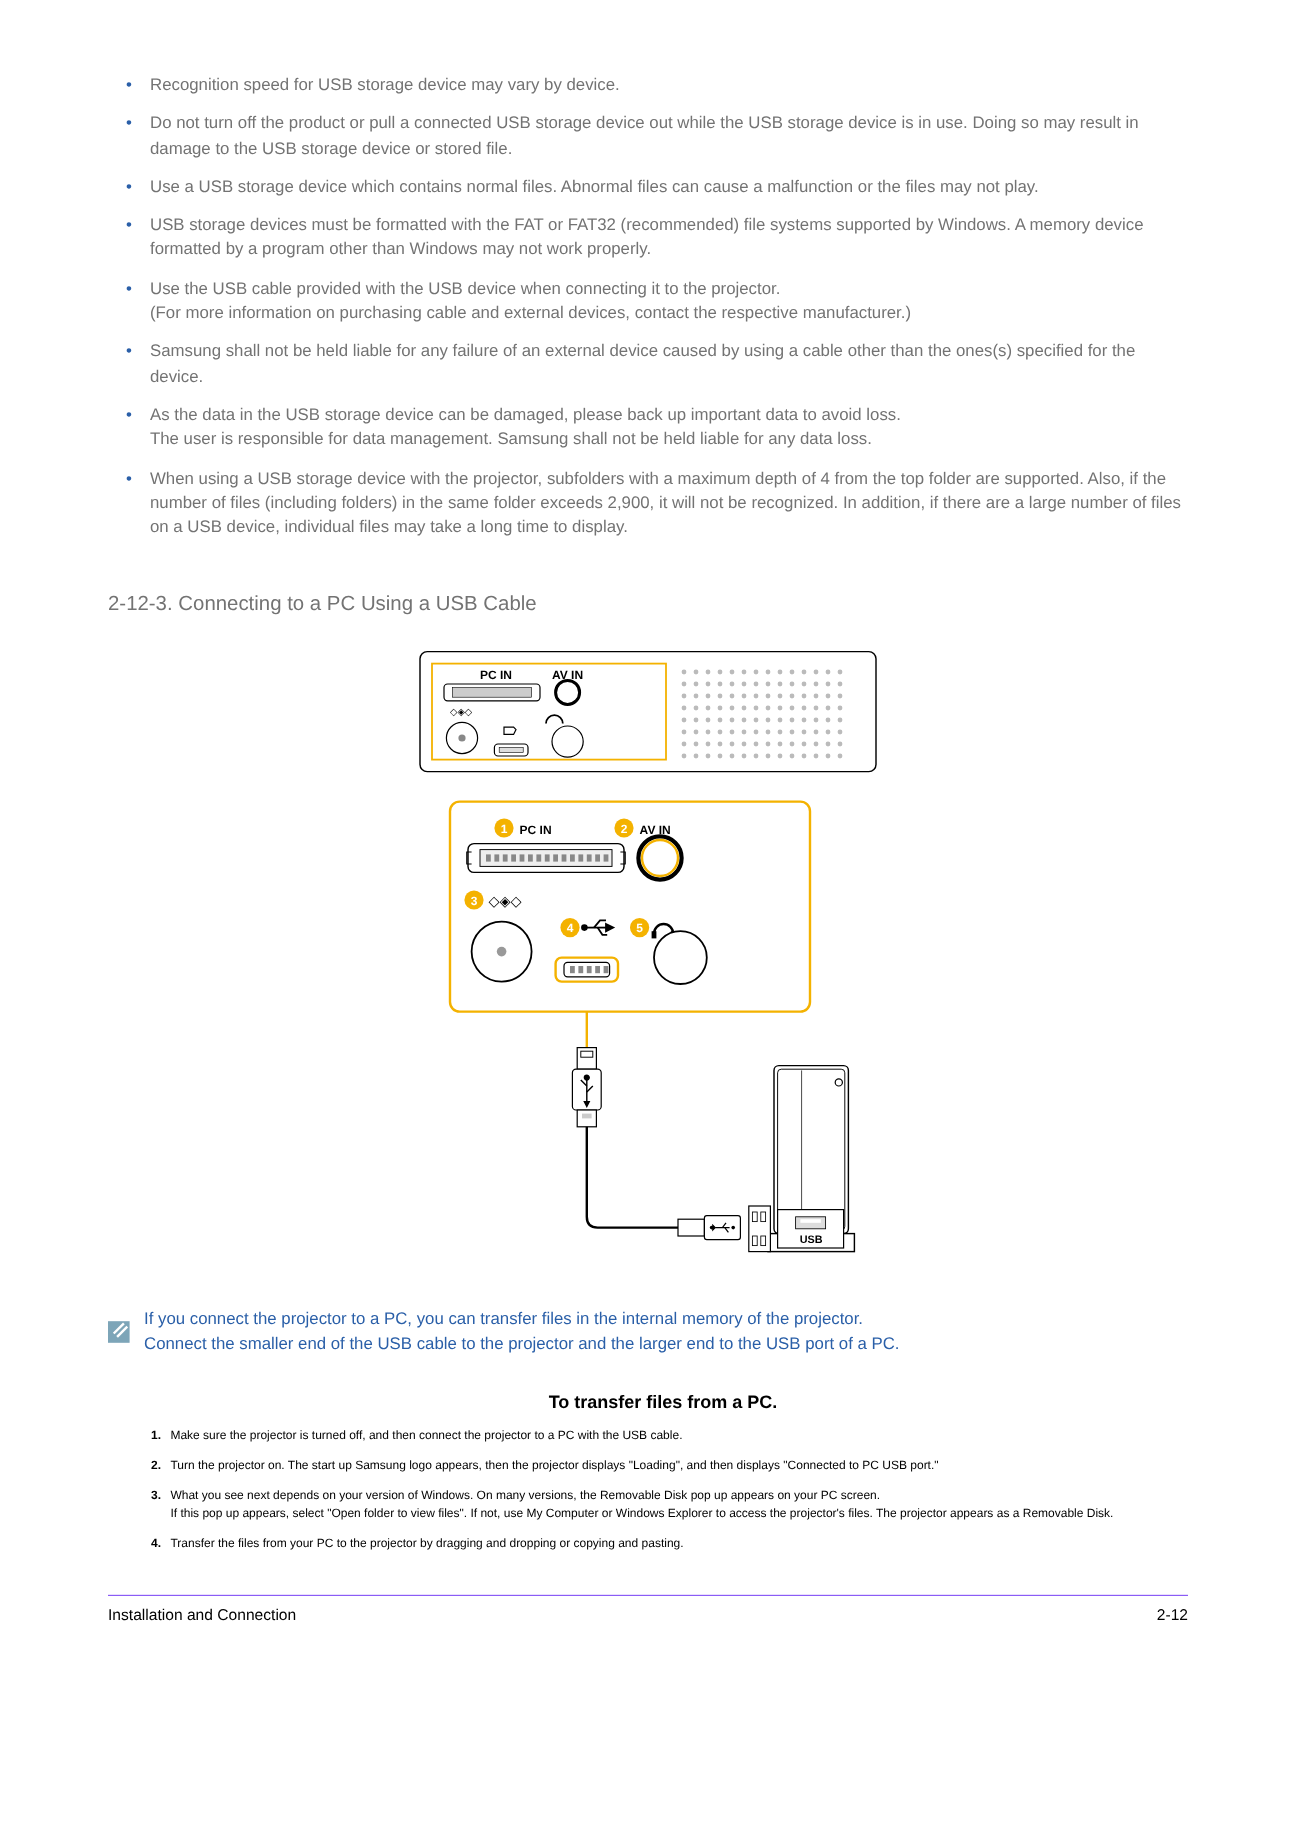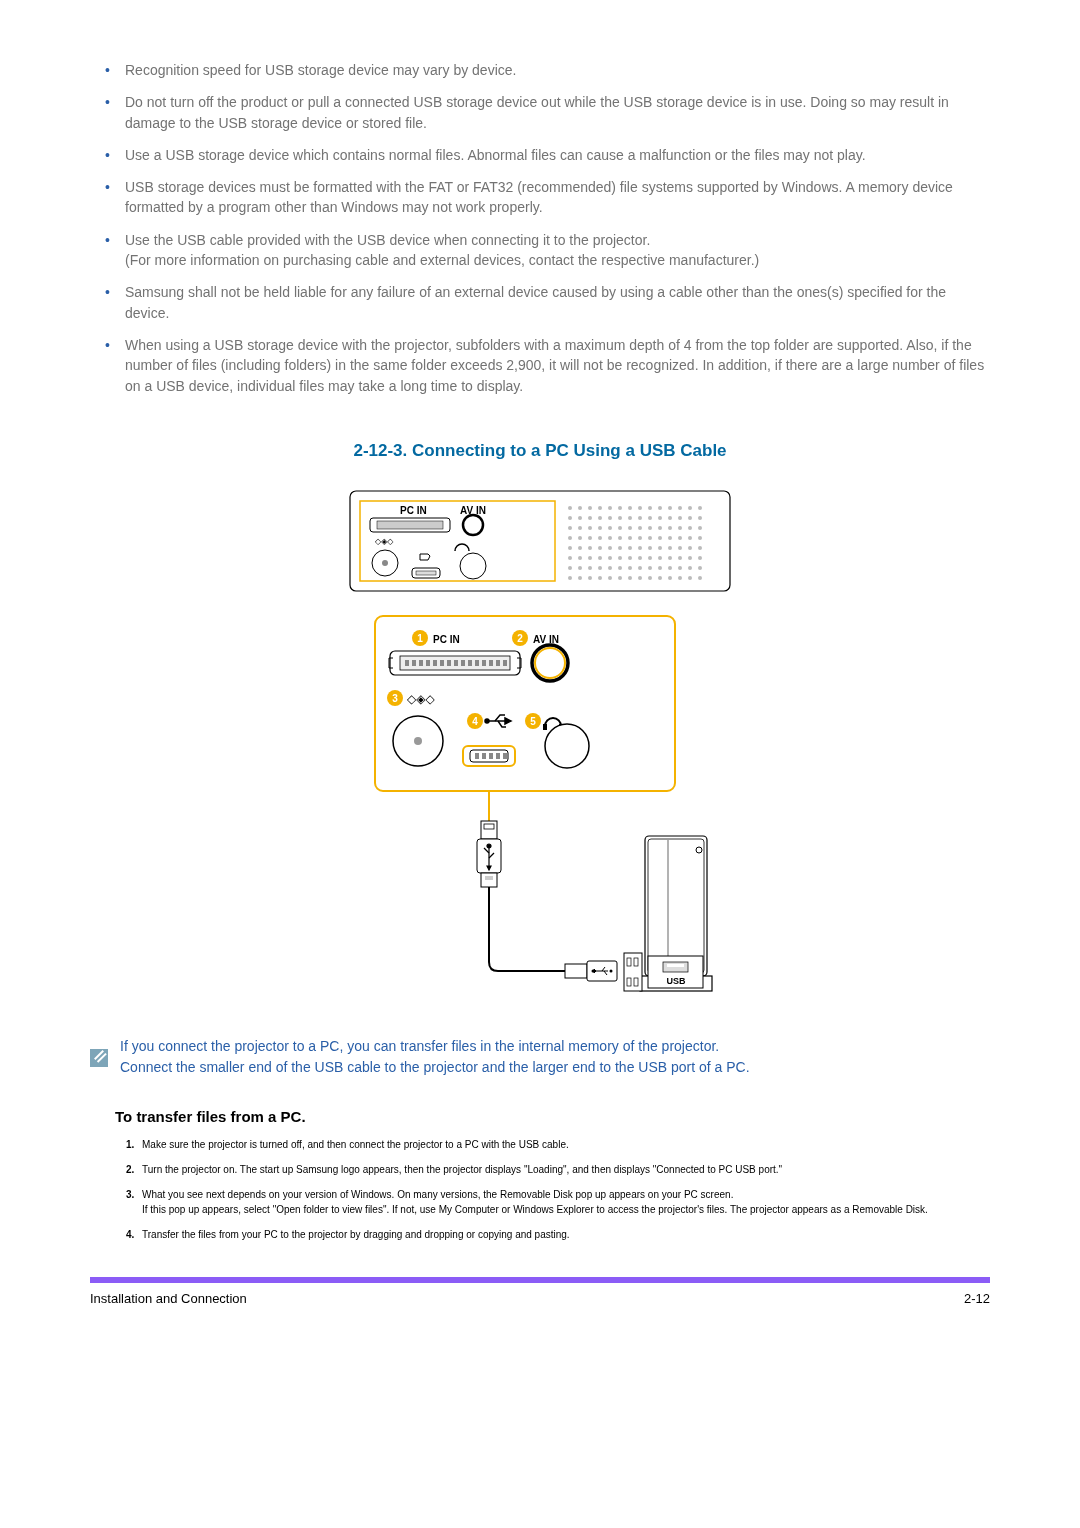--- a/index.html
+++ b/index.html
@@ -29,24 +29,23 @@
   ul.notice li::before {
     content: "•";
     position: absolute;
     left: 15px;
     top: 0;
     color: #2a5fa8;
     font-size: 14px;
   }
   h2.section {
     font-size: 17px;
-    font-weight: bold;
-    color: #0369a1;
+    font-weight: normal;
+    color: #737373;
     margin: 45px 0 25px 0;
-    text-align: center;
   }
   .diagram-container {
     display: flex;
     justify-content: center;
     margin: 20px 0 30px 0;
   }
   .note-box {
     display: flex;
     align-items: center;
     margin: 25px 0;
@@ -73,37 +72,38 @@
   .note-text {
     font-size: 14px;
     line-height: 1.5;
     color: #2a5fa8;
   }
   h3.sub {
     font-size: 15px;
     font-weight: bold;
     margin: 30px 0 12px 25px;
     color: #000;
+    text-align: center;
   }
   ol.steps {
     margin: 0 0 0 25px;
     padding: 0 0 0 22px;
     font-size: 10px;
     line-height: 1.5;
     color: #000;
   }
   ol.steps li {
     margin-bottom: 10px;
     padding-left: 5px;
   }
   ol.steps li::marker {
     font-weight: bold;
   }
   .footer-line {
-    border-top: 6px solid #8b5cf6;
+    border-top: 1px solid #8b5cf6;
     margin-top: 35px;
     padding-top: 8px;
     display: flex;
     justify-content: space-between;
     font-size: 13px;
     color: #000;
   }
   
   .port-label {
     font-family: Arial, sans-serif;
@@ -122,20 +122,21 @@
 
 <div class="page">
 
   <ul class="notice">
     <li>Recognition speed for USB storage device may vary by device.</li>
     <li>Do not turn off the product or pull a connected USB storage device out while the USB storage device is in use. Doing so may result in damage to the USB storage device or stored file.</li>
     <li>Use a USB storage device which contains normal files. Abnormal files can cause a malfunction or the files may not play.</li>
     <li>USB storage devices must be formatted with the FAT or FAT32 (recommended) file systems supported by Windows. A memory device formatted by a program other than Windows may not work properly.</li>
     <li>Use the USB cable provided with the USB device when connecting it to the projector.<br>(For more information on purchasing cable and external devices, contact the respective manufacturer.)</li>
     <li>Samsung shall not be held liable for any failure of an external device caused by using a cable other than the ones(s) specified for the device.</li>
+    <li>As the data in the USB storage device can be damaged, please back up important data to avoid loss.<br>The user is responsible for data management. Samsung shall not be held liable for any data loss.</li>
     <li>When using a USB storage device with the projector, subfolders with a maximum depth of 4 from the top folder are supported. Also, if the number of files (including folders) in the same folder exceeds 2,900, it will not be recognized. In addition, if there are a large number of files on a USB device, individual files may take a long time to display.</li>
   </ul>
 
   <h2 class="section">2-12-3. Connecting to a PC Using a USB Cable</h2>
 
   <div class="diagram-container">
     <svg width="390" height="520" viewBox="0 0 390 520">
 
       <g>
         <rect x="5" y="5" width="380" height="100" rx="6" fill="#fff" stroke="#000" stroke-width="1.2"></rect>

